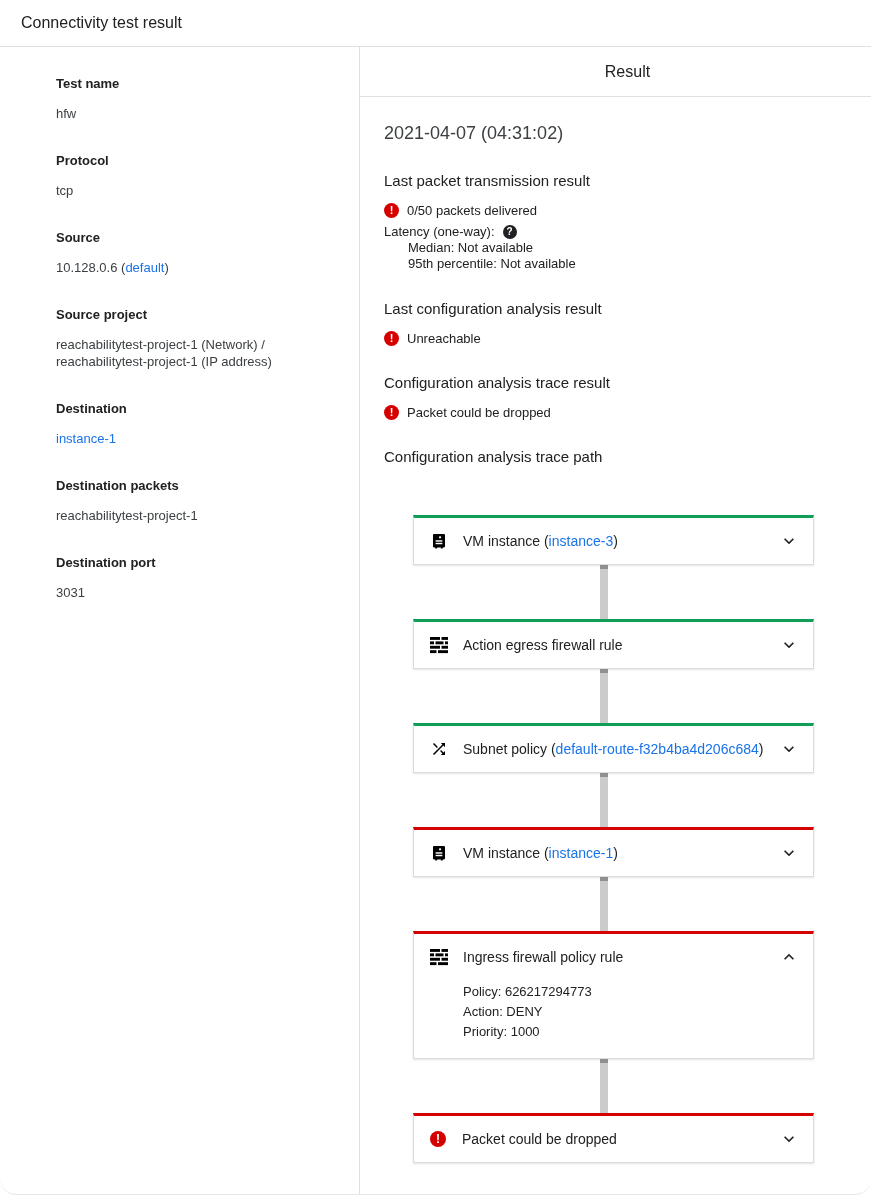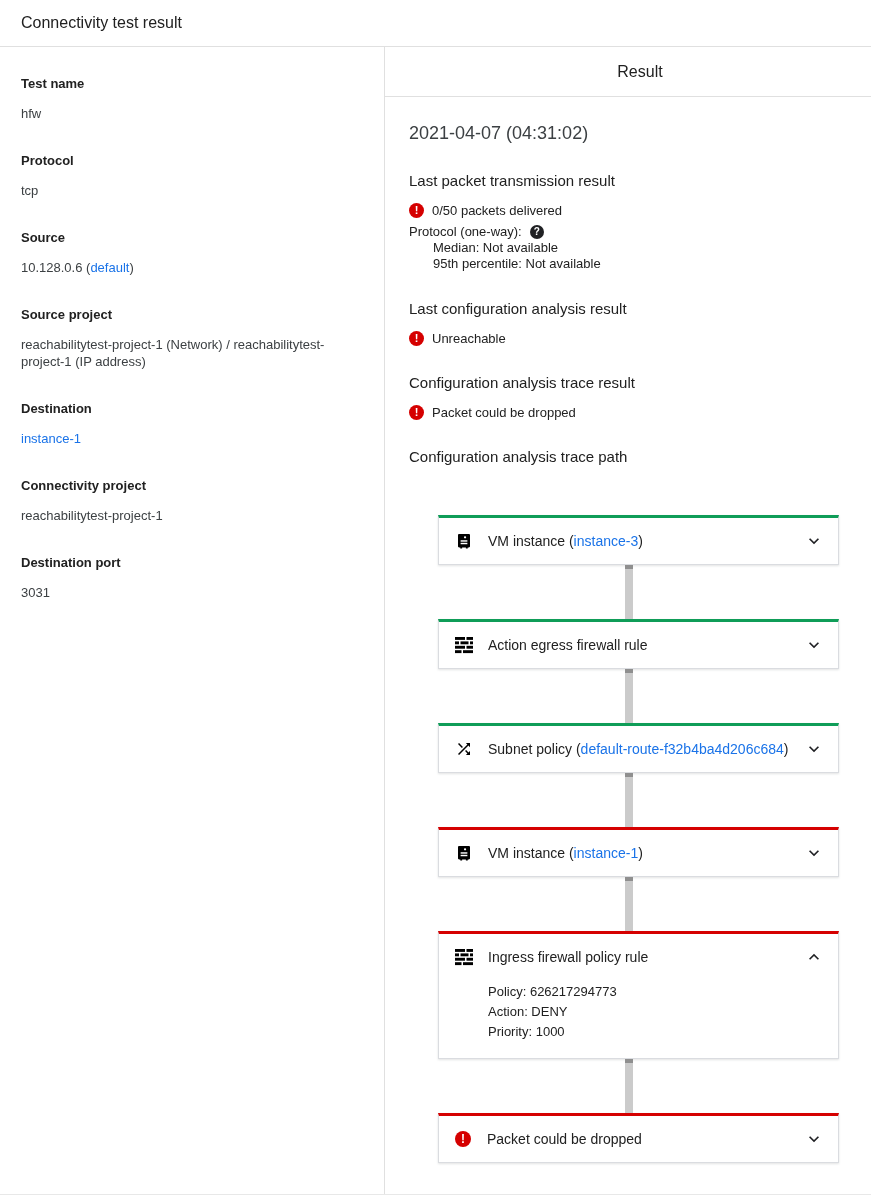--- a/index.html
+++ b/index.html
@@ -1,26 +1,26 @@
 <!DOCTYPE html>
 <html><head>
 <meta charset="utf-8">
 <style>
   * { margin:0; padding:0; box-sizing:border-box; }
   body { background:#fff; font-family:"Liberation Sans","DejaVu Sans",sans-serif; }
-  .page { width:871px; height:1195px; background:#fff; border-bottom:1px solid #e8e8e8; overflow:hidden; }
+  .page { width:871px; height:1195px; background:#fff; border-bottom:1px solid #e8e8e8; overflow:hidden;border-radius:16px; }
 
   
   .app-header { height:47px; display:flex; align-items:center; padding-left:21px; border-bottom:1px solid #e0e0e0; }
   .app-title { font-size:16px; color:#212121; }
 
   .content { display:flex; height:1147px; }
 
   
-  .left-panel { width:385px; border-right:1px solid #e0e0e0; padding:29px 24px 0 21px; }
+  .left-panel { width:325px; border-right:1px solid #e0e0e0; padding:29px 24px 0 21px;margin-left:35px; }
   .lp-section { margin-bottom:31px; }
   .lp-label { font-size:13px; font-weight:700; color:#212121; margin-bottom:14px; }
   .lp-value { font-size:13px; color:#3c4043; line-height:17px; }
   a.link { color:#1a73e8; cursor:pointer; }
 
   
   .right-panel { flex:1; display:flex; flex-direction:column; }
   .result-header { height:50px; display:flex; align-items:center; padding-left:24px; border-bottom:1px solid #e0e0e0;justify-content:center; }
   .result-title { font-size:16px; color:#212121; }
   .result-body { padding:26px 24px 0 24px; }
@@ -91,21 +91,21 @@
         <div class="lp-label">Source project</div>
         <div class="lp-value">reachabilitytest-project-1 (Network) / reachabilitytest-project-1 (IP address)</div>
       </div>
 
       <div class="lp-section">
         <div class="lp-label">Destination</div>
         <div class="lp-value"><a class="link">instance-1</a></div>
       </div>
 
       <div class="lp-section">
-        <div class="lp-label">Connectivity project</div>
+        <div class="lp-label">Destination packets</div>
         <div class="lp-value">reachabilitytest-project-1</div>
       </div>
 
       <div class="lp-section">
         <div class="lp-label">Destination port</div>
         <div class="lp-value">3031</div>
       </div>
 
     </div>
 
@@ -121,21 +121,21 @@
           <div class="rb-value">2021-04-07 (04:31:02)</div>
         </div>
 
         <div class="rb-block">
           <div class="rb-heading">Last packet transmission result</div>
           <div class="status-row">
             <span class="error-icon">!</span>
             <span class="status-text">0/50 packets delivered</span>
           </div>
           <div class="latency-line">
-            <span>Protocol (one-way):</span>
+            <span>Latency (one-way):</span>
             <span class="help-icon">?</span>
           </div>
           <div class="latency-sub">Median: Not available</div>
           <div class="latency-sub">95th percentile: Not available</div>
         </div>
 
         <div class="rb-block">
           <div class="rb-heading">Last configuration analysis result</div>
           <div class="status-row">
             <span class="error-icon">!</span>

